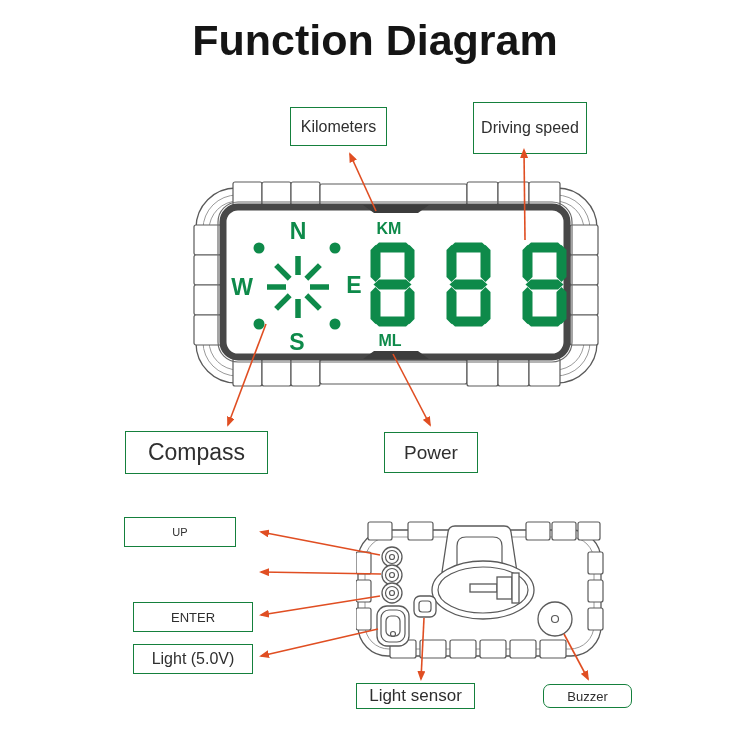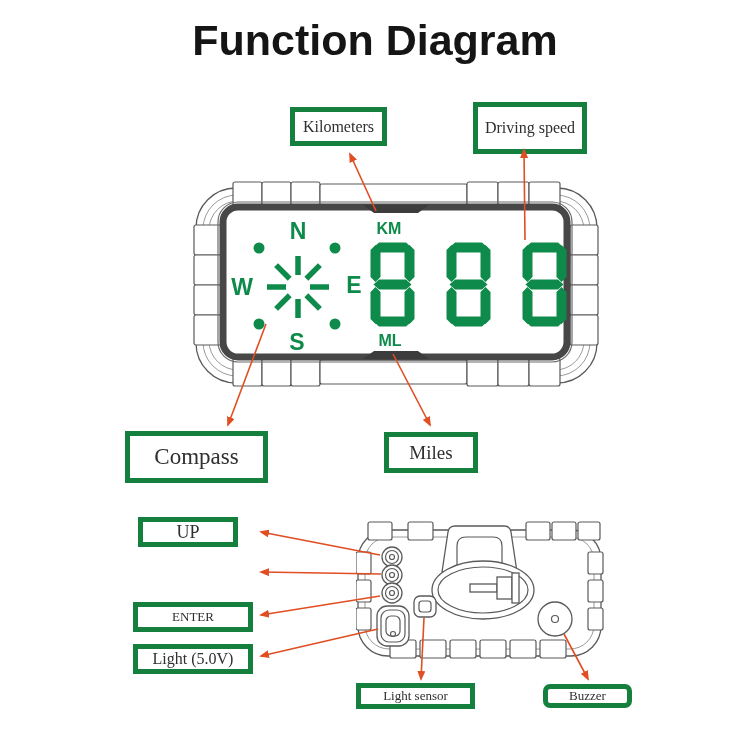--- a/index.html
+++ b/index.html
@@ -11,33 +11,33 @@
   html,body{margin:0;padding:0;background:#ffffff;}
   .canvas{
     position:relative;width:750px;height:750px;background:#ffffff;overflow:hidden;
     font-family:"Liberation Sans",sans-serif;
   }
   .title{
     position:absolute;top:16px;left:0;width:750px;margin:0;text-align:center;
     font-size:43px;font-weight:bold;color:#151515;letter-spacing:0px;
   }
   .callout{
-    position:absolute;border:5px solid #15803d;background:#fff;color:#2f2f2f;
+    position:absolute;border:1px solid #15803d;background:#fff;color:#2f2f2f;
     display:flex;align-items:center;justify-content:center;text-align:center;
-    box-sizing:border-box;white-space:nowrap;font-family:Liberation Serif, serif;
+    box-sizing:border-box;white-space:nowrap;
   }
   .lb-km{left:290px;top:107px;width:97px;height:39px;font-size:16px;}
   .lb-speed{left:473px;top:102px;width:114px;height:52px;font-size:16px;}
-  .lb-compass{left:125px;top:431px;width:143px;height:52px;font-size:23px;}
+  .lb-compass{left:125px;top:431px;width:143px;height:43px;font-size:23px;}
   .lb-miles{left:384px;top:432px;width:94px;height:41px;font-size:19px;}
-  .lb-up{left:138px;top:517px;width:100px;height:30px;font-size:18px;}
+  .lb-up{left:124px;top:517px;width:112px;height:30px;font-size:11px;}
   .lb-enter{left:133px;top:557px;width:120px;height:30px;font-size:13px;}
   .lb-down{left:133px;top:602px;width:120px;height:30px;font-size:13px;}
   .lb-power{left:133px;top:644px;width:120px;height:30px;font-size:16px;}
-  .lb-light{left:356px;top:683px;width:119px;height:26px;font-size:13px;}
+  .lb-light{left:356px;top:683px;width:119px;height:26px;font-size:17px;}
   .lb-buzzer{left:543px;top:684px;width:89px;height:24px;font-size:13px;border-radius:7px;}
 
   svg{position:absolute;}
   .dev-front{left:190px;top:178px;}
   .dev-back{left:356px;top:520px;}
   .arrows{left:0;top:0;pointer-events:none;}
 
   .ol{fill:#ffffff;stroke:var(--line);stroke-width:1.3;}
   .ol2{fill:none;stroke:var(--line-light);stroke-width:1;}
   .tab{fill:#ffffff;stroke:var(--line);stroke-width:1.2;}
@@ -56,21 +56,21 @@
 </head>
 <body>
 
 <div class="canvas">
 
   <h1 class="title">Function Diagram</h1>
 
   <div class="callout lb-km">Kilometers</div>
   <div class="callout lb-speed">Driving speed</div>
   <div class="callout lb-compass">Compass</div>
-  <div class="callout lb-miles">Miles</div>
+  <div class="callout lb-miles">Power</div>
   <div class="callout lb-up">UP</div>
   <div class="callout lb-down">ENTER</div>
   <div class="callout lb-power">Light (5.0V)</div>
   <div class="callout lb-light">Light sensor</div>
   <div class="callout lb-buzzer">Buzzer</div>
 
   <svg class="dev-front" width="412" height="212" viewBox="0 0 412 212">
 
     <rect class="ol" x="6" y="10" width="401" height="195" rx="40"></rect>
     <rect class="ol2" x="13" y="17" width="387" height="181" rx="34"></rect>

